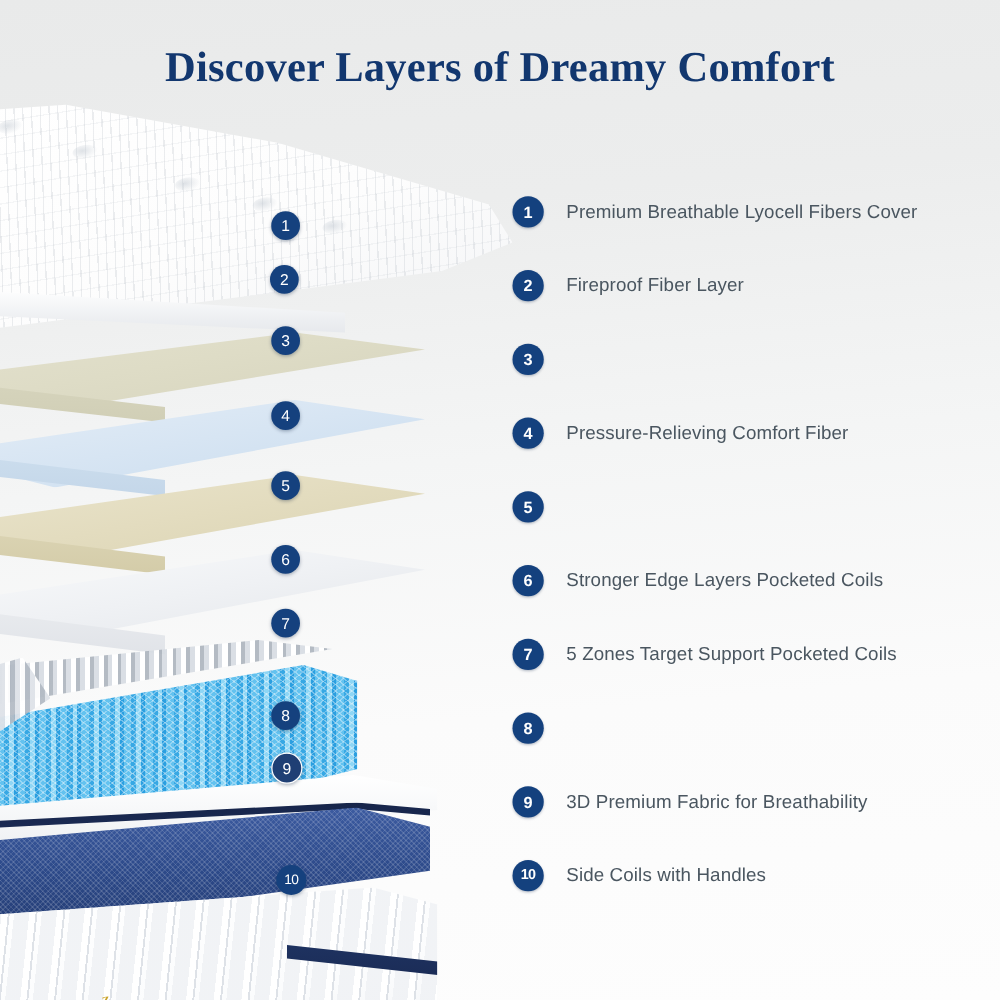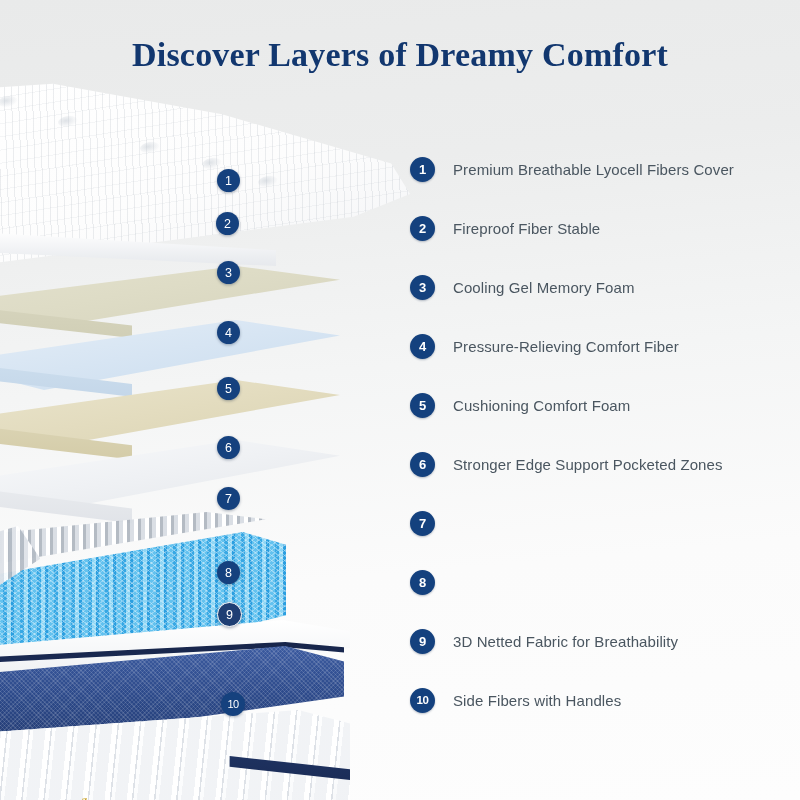--- a/index.html
+++ b/index.html
@@ -283,55 +283,54 @@
 
   <div id="legend">
 
     <div class="row" style="top:6px;">
       <span class="lbadge">1</span>
       <span class="ltext">Premium Breathable Lyocell Fibers Cover</span>
     </div>
 
     <div class="row" style="top:65px;">
       <span class="lbadge">2</span>
-      <span class="ltext">Fireproof Fiber Stable</span>
+      <span class="ltext">Fireproof Fiber Layer</span>
     </div>
 
     <div class="row" style="top:124px;">
       <span class="lbadge">3</span>
-      <span class="ltext">Cooling Gel Memory Foam</span>
     </div>
 
     <div class="row" style="top:183px;">
       <span class="lbadge">4</span>
       <span class="ltext">Pressure-Relieving Comfort Fiber</span>
     </div>
 
     <div class="row" style="top:242px;">
       <span class="lbadge">5</span>
-      <span class="ltext">Cushioning Comfort Foam</span>
     </div>
 
     <div class="row" style="top:301px;">
       <span class="lbadge">6</span>
-      <span class="ltext">Stronger Edge Support Pocketed Zones</span>
+      <span class="ltext">Stronger Edge Layers Pocketed Coils</span>
     </div>
 
     <div class="row" style="top:360px;">
       <span class="lbadge">7</span>
+      <span class="ltext">5 Zones Target Support Pocketed Coils</span>
     </div>
 
     <div class="row" style="top:419px;">
       <span class="lbadge">8</span>
     </div>
 
     <div class="row" style="top:478px;">
       <span class="lbadge">9</span>
-      <span class="ltext">3D Netted Fabric for Breathability</span>
+      <span class="ltext">3D Premium Fabric for Breathability</span>
     </div>
 
     <div class="row" style="top:537px;">
       <span class="lbadge wide">10</span>
-      <span class="ltext">Side Fibers with Handles</span>
+      <span class="ltext">Side Coils with Handles</span>
     </div>
 
   </div>
 </div>
 
 </body></html>

